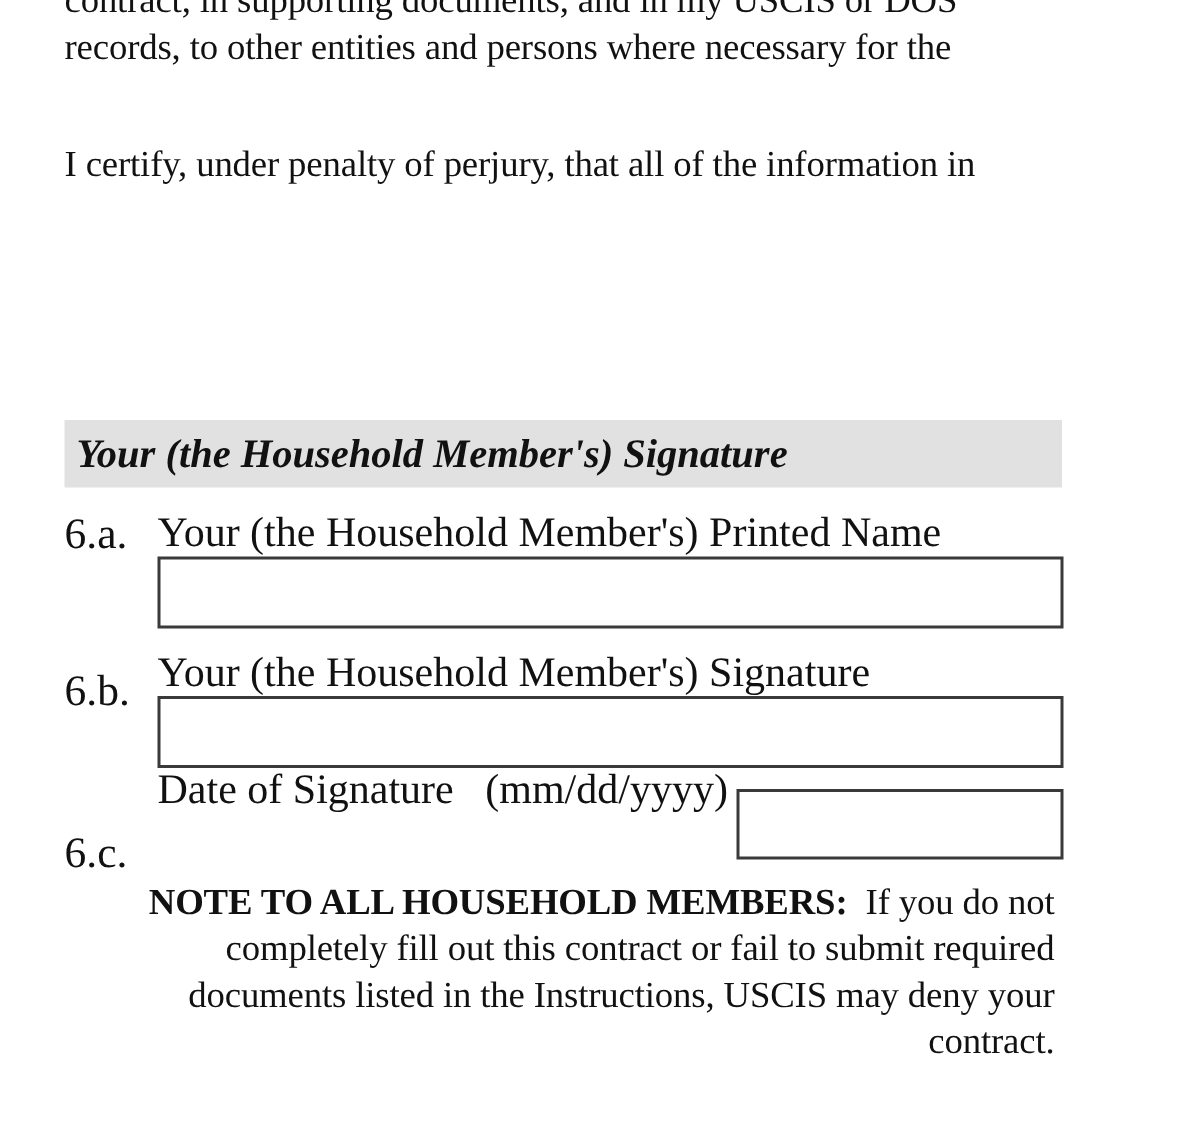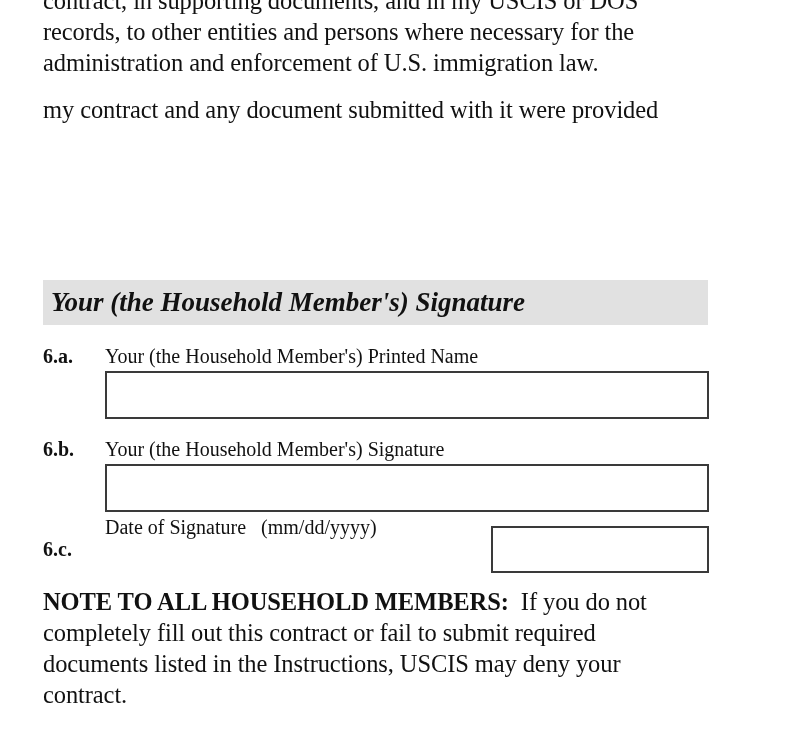--- a/index.html
+++ b/index.html
@@ -41,71 +41,71 @@
       top: 5px;
       font-size: 27px;
       font-weight: bold;
       font-style: italic;
       line-height: 34px;
       white-space: nowrap;
     }
     .item-num {
       position: absolute;
       left: 43px;
-      font-size: 20px;
-      font-weight: bold;
+      font-size: 29px;
+      font-weight: normal;
       line-height: 30px;
     }
     .item-label {
       position: absolute;
       left: 105px;
-      font-size: 20px;
+      font-size: 28px;
       line-height: 30px;
       white-space: nowrap;
     }
     .field-box {
       position: absolute;
       box-sizing: border-box;
       border: 2px solid #3a3a3a;
       background: #ffffff;
     }
     #field-printed-name { left: 105px; top: 371px; width: 604px; height: 48px; }
     #field-signature { left: 105px; top: 464px; width: 604px; height: 48px; }
     #field-date { left: 491px; top: 526px; width: 218px; height: 47px; }
     #note {
       top: 586px;
+      text-align: right;
     }
     #note .note-label { font-weight: bold; }
   </style>
 </head>
 <body>
 
 <div class="para" id="para-top">
   <span class="line">contract, in supporting documents, and in my USCIS or DOS</span>
   <span class="line">records, to other entities and persons where necessary for the</span>
-  <span class="line">administration and enforcement of U.S. immigration law.</span>
 </div>
 
 <div class="para" id="para-certify">
-  <span class="line">my contract and any document submitted with it were provided</span>
+  <span class="line">I certify, under penalty of perjury, that all of the information in</span>
 </div>
 
 <div class="section-header">
   <span>Your (the Household Member's) Signature</span>
 </div>
 
 <div class="item-num" style="top:341px;">6.a.</div>
 <div class="item-label" style="top:341px;">Your (the Household Member's) Printed Name</div>
 <input class="field-box" id="field-printed-name" type="text" value="" style="">
 
-<div class="item-num" style="top:434px;">6.b.</div>
+<div class="item-num" style="top:446px;">6.b.</div>
 <div class="item-label" style="top:434px;">Your (the Household Member's) Signature</div>
 <input class="field-box" id="field-signature" type="text" value="" style="">
 
-<div class="item-num" style="top:534px;text-align:right;">6.c.</div>
+<div class="item-num" style="top:554px;text-align:right;">6.c.</div>
 <div class="item-label" style="top:512px; white-space:pre;">Date of Signature   (mm/dd/yyyy)</div>
 <input class="field-box" id="field-date" type="text" value="" style="">
 
 <div class="para" id="note">
   <span class="line"><span class="note-label">NOTE TO ALL HOUSEHOLD MEMBERS:</span>&nbsp; <span>If you do not</span></span>
   <span class="line">completely fill out this contract or fail to submit required</span>
   <span class="line">documents listed in the Instructions, USCIS may deny your</span>
   <span class="line">contract.</span>
 </div>
 

